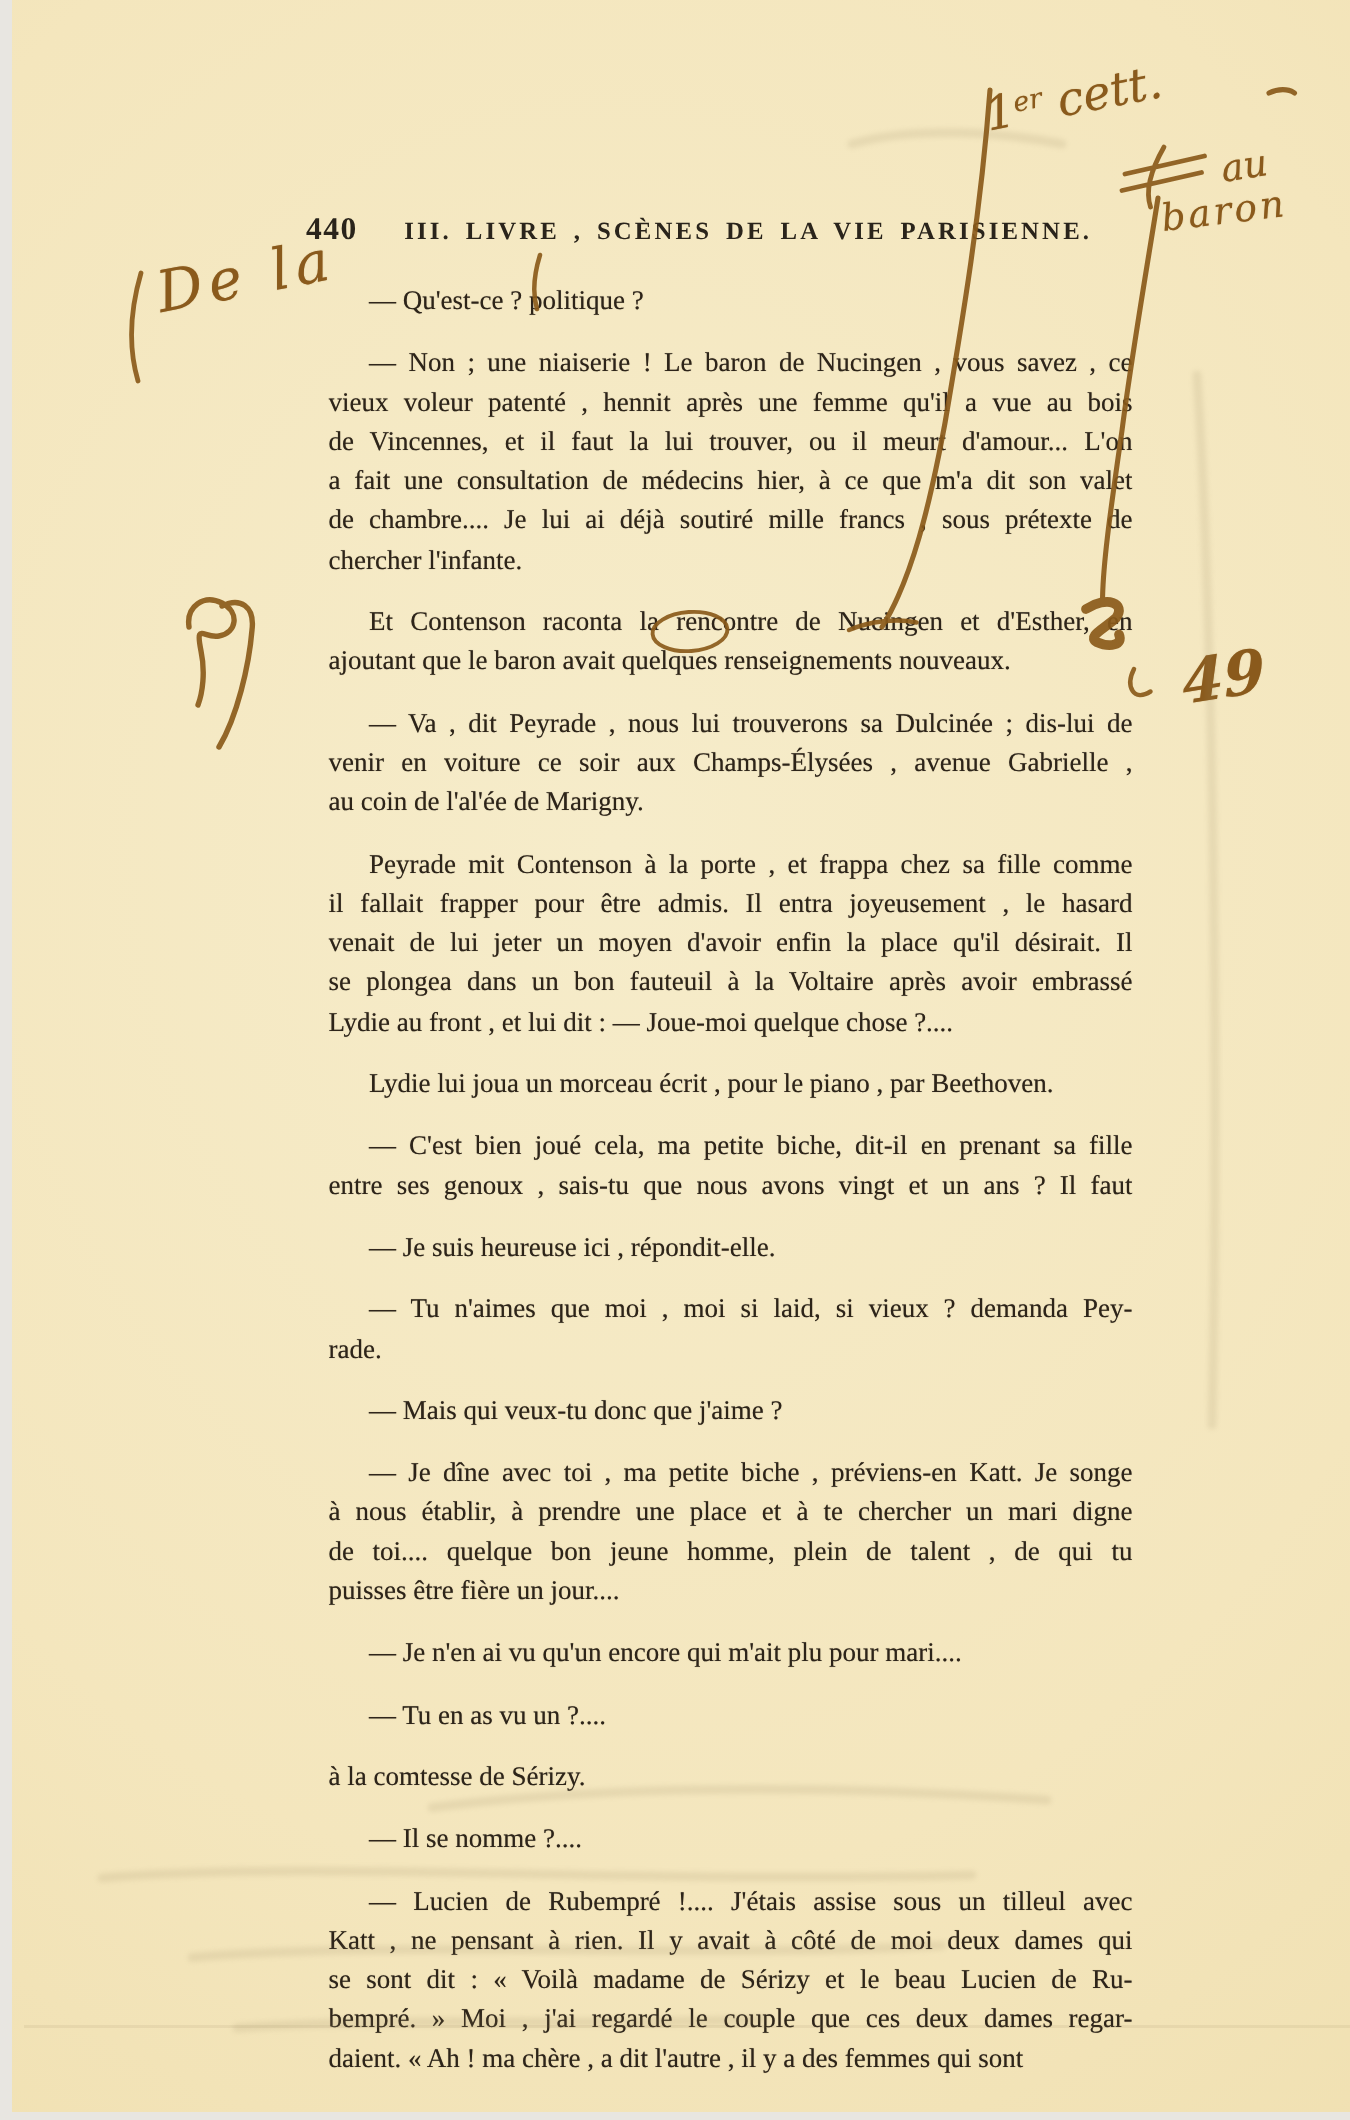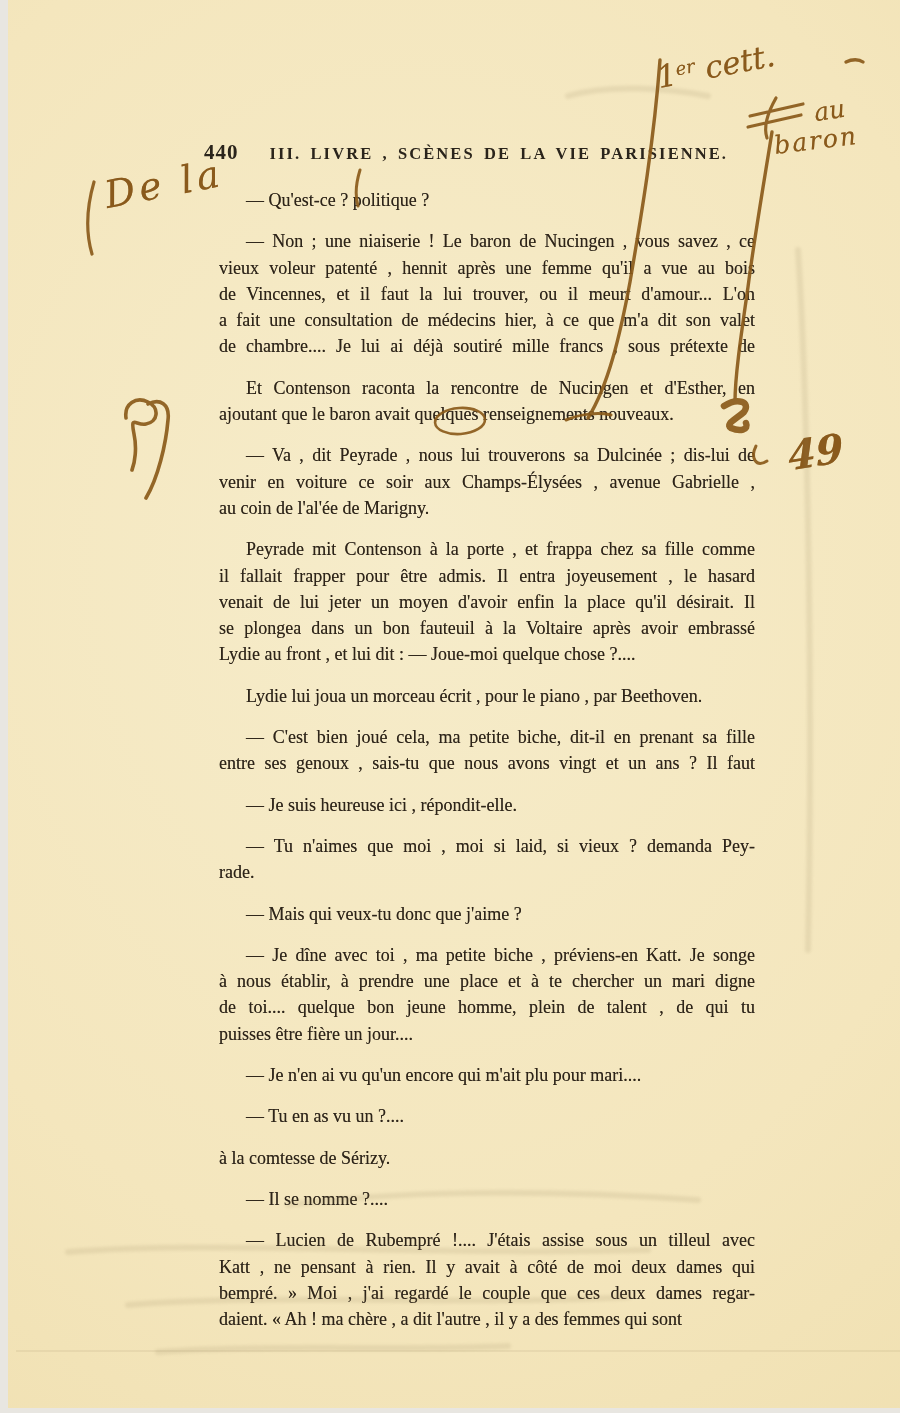--- a/index.html
+++ b/index.html
@@ -70,20 +70,21 @@
   <div id="text-block">
       <div class="para">
         <div class="line first plast">— Qu'est-ce ? politique ?</div>
       </div>
       <div class="para">
         <div class="line first">— Non ; une niaiserie ! Le baron de Nucingen , vous savez , ce</div>
         <div class="line">vieux voleur patenté , hennit après une femme qu'il a vue au bois</div>
         <div class="line">de Vincennes, et il faut la lui trouver, ou il meurt d'amour... L'on</div>
         <div class="line">a fait une consultation de médecins hier, à ce que m'a dit son valet</div>
         <div class="line">de chambre.... Je lui ai déjà soutiré mille francs , sous prétexte de</div>
+        <div class="line plast">chercher l'infante.</div>
       </div>
       <div class="para">
         <div class="line first">Et Contenson raconta la rencontre de Nucingen et d'Esther, en</div>
         <div class="line plast">ajoutant que le baron avait quelques renseignements nouveaux.</div>
       </div>
       <div class="para">
         <div class="line first">— Va , dit Peyrade , nous lui trouverons sa Dulcinée ; dis-lui de</div>
         <div class="line">venir en voiture ce soir aux Champs-Élysées , avenue Gabrielle ,</div>
         <div class="line plast">au coin de l'al'ée de Marigny.</div>
       </div>
@@ -125,20 +126,21 @@
       </div>
       <div class="para">
         <div class="line plast">à la comtesse de Sérizy.</div>
       </div>
       <div class="para">
         <div class="line first plast">— Il se nomme ?....</div>
       </div>
       <div class="para">
         <div class="line first">— Lucien de Rubempré !.... J'étais assise sous un tilleul avec</div>
         <div class="line">Katt , ne pensant à rien. Il y avait à côté de moi deux dames qui</div>
+        <div class="line">se sont dit : « Voilà madame de Sérizy et le beau Lucien de Ru-</div>
         <div class="line">bempré. » Moi , j'ai regardé le couple que ces deux dames regar-</div>
         <div class="line plast">daient. « Ah ! ma chère , a dit l'autre , il y a des femmes qui sont</div>
       </div>
     </div>
 
   <div class="hw" id="hw-top1"><span>1</span><span class="sup">er</span><span> cett.</span></div>
   <div class="hw" id="hw-top2a">au</div>
   <div class="hw" id="hw-top2b">baron</div>
   <div class="hw" id="hw-left">De la</div>
   <div class="hw" id="hw-right">49</div>

